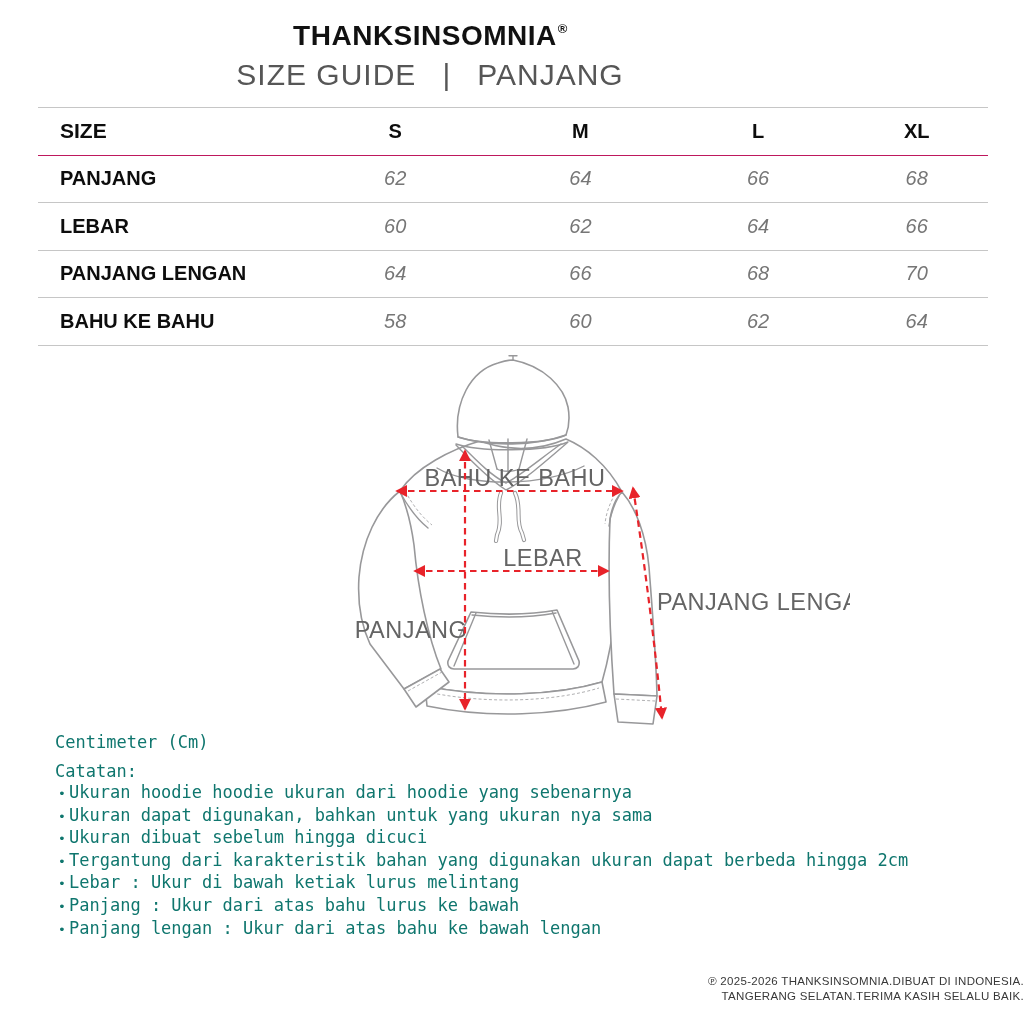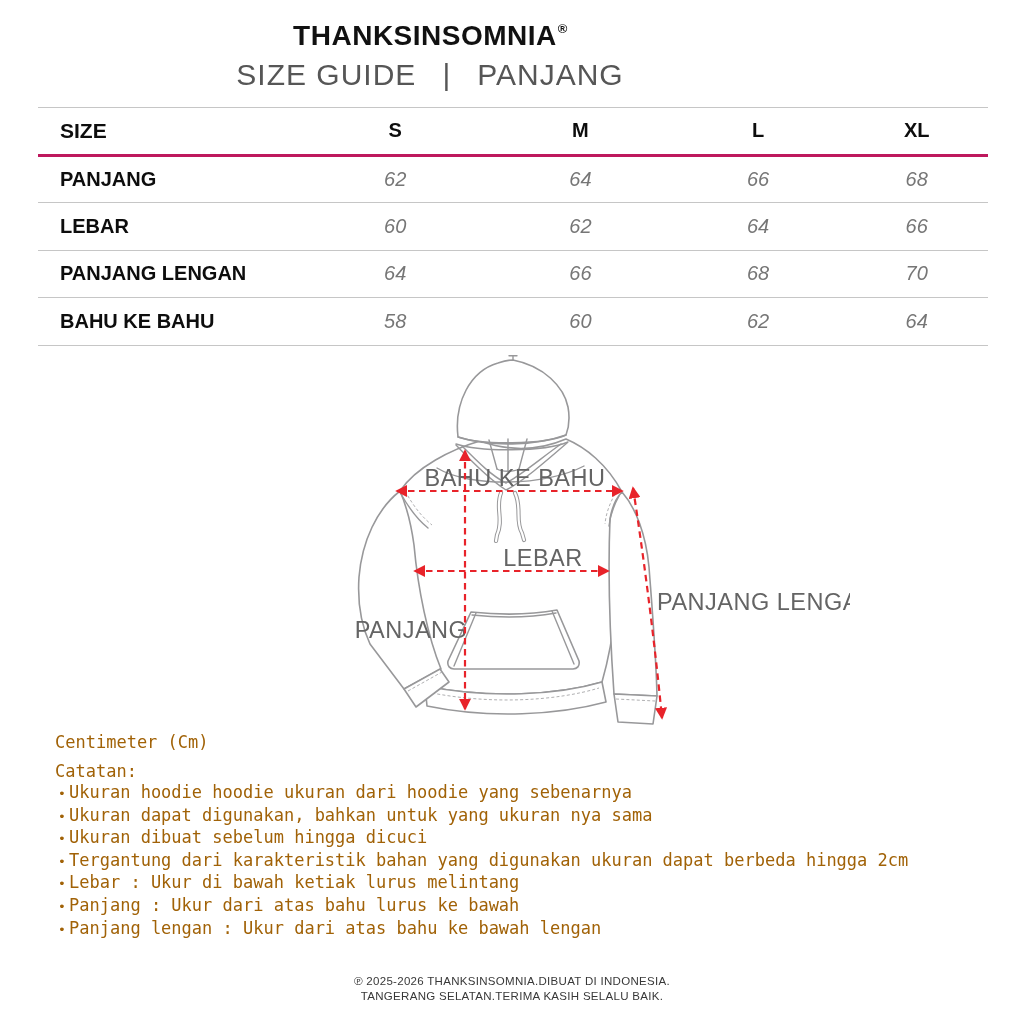--- a/index.html
+++ b/index.html
@@ -11,49 +11,49 @@
   #header { left:0; top:20px; width:860px; text-align:center; }
   .brand { font-size:28px; font-weight:800; color:#111; letter-spacing:0.5px; }
   .brand sup { font-size:13px; font-weight:700; position:relative; top:-2px; left:1px; }
   .subtitle { margin-top:6px; display:flex; justify-content:center; align-items:center;
               gap:26px; font-size:30px; color:#565656; letter-spacing:1px; font-weight:400; }
 
   
   #table-wrap { left:38px; top:107px; width:950px; }
   table { width:100%; border-collapse:collapse; table-layout:fixed; }
   tr { height:47.5px; }
-  thead tr { border-top:1px solid #c6c6c6; border-bottom:3px solid #be185d; }
+  thead tr { border-top:1px solid #c6c6c6; border-bottom:1px solid #be185d; }
   tbody tr { border-bottom:1px solid #c6c6c6; }
   th, td { vertical-align:middle; font-size:20px; }
   .col-label { text-align:left; padding-left:22px; font-weight:700; color:#0d0d0d; }
   th.col-size { text-align:center; font-weight:700; color:#0d0d0d; }
   td.col-size { text-align:center; font-weight:400; color:#767676;font-style:italic; }
   thead .col-label { font-size:21px; }
 
   
   #diagram { left:330px; top:355px; width:520px; height:390px; }
   #diagram svg { width:100%; height:100%; display:block; }
   .outline { fill:#ffffff; stroke:#98989a; stroke-width:1.6; stroke-linejoin:round; stroke-linecap:round; }
   .line    { fill:none; stroke:#98989a; stroke-width:1.4; stroke-linejoin:round; stroke-linecap:round; }
   .stitch  { fill:none; stroke:#a6a6a8; stroke-width:0.9; stroke-dasharray:3 2.2; }
   .string-outer { fill:none; stroke:#98989a; stroke-width:4.2; stroke-linecap:round; }
   .string-inner { fill:none; stroke:#ffffff; stroke-width:2.2; stroke-linecap:round; }
   .measure { fill:none; stroke-width:2.2; stroke-dasharray:6.5 4.5; }
   .diagram-label { font-family:"Liberation Sans", sans-serif; font-size:23.5px; letter-spacing:0.5px; }
 
   
   #notes { left:55px; top:732px; width:940px;
-           font-family:"DejaVu Sans Mono", monospace; color:#a16207; font-size:17px; }
+           font-family:"DejaVu Sans Mono", monospace; color:#0f766e; font-size:17px; }
   .unit-line { margin-bottom:9px; }
   #notes ul { list-style:none; margin-top:1px; }
   #notes li { line-height:21.6px; display:flex; }
   .bullet-dot { width:14px; text-align:center; font-size:13px; flex:0 0 auto; padding-top:1px; }
 
   
-  #footer { left:0; top:974px; width:1024px; text-align:center;
+  #footer { left:0; top:974px; width:1024px; text-align:right;
             font-size:11.5px; line-height:14.5px; color:#383838; letter-spacing:0.3px; }
 </style>
 </head>
 <body>
 
 <div id="header" class="abs">
   <div class="brand"><span>THANKSINSOMNIA</span><sup>®</sup></div>
   <div class="subtitle">
     <span>SIZE GUIDE</span>
     <span>|</span>

